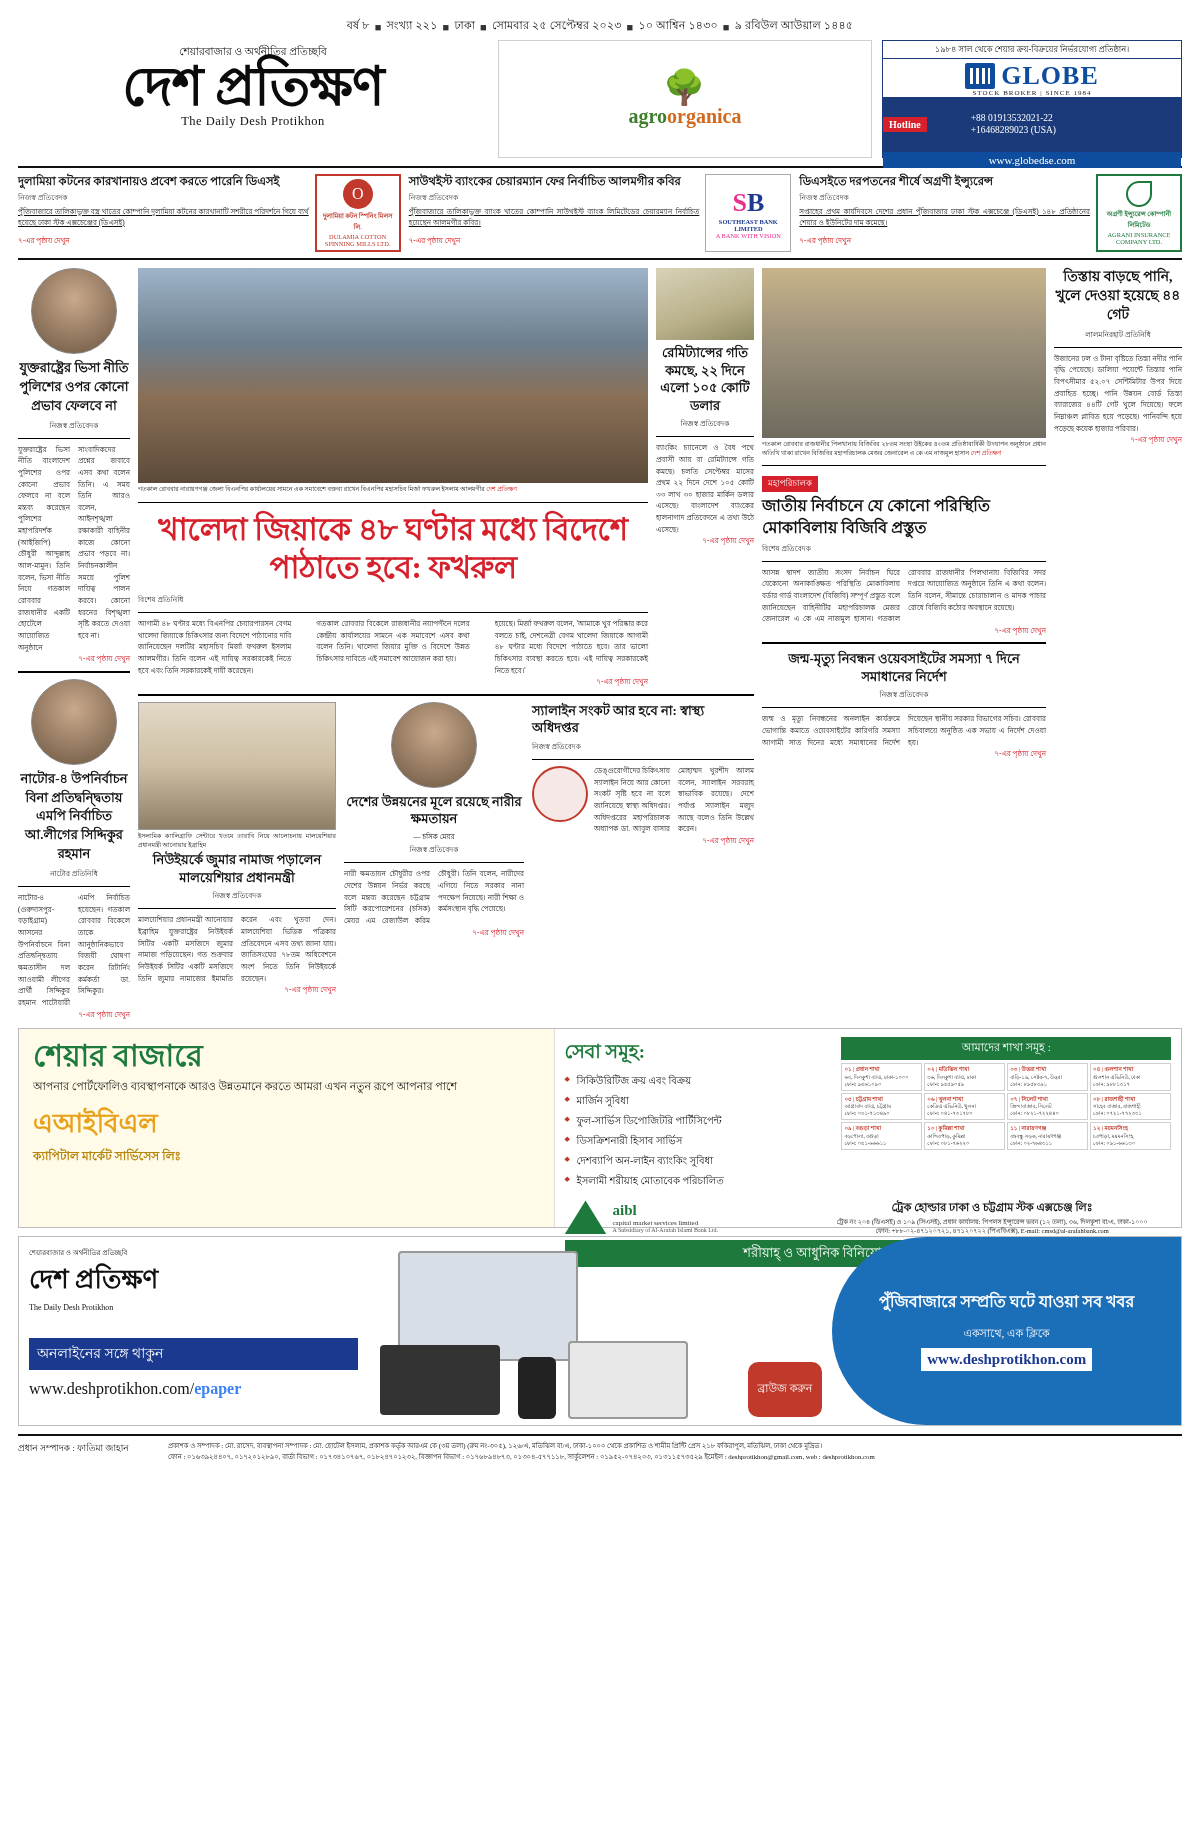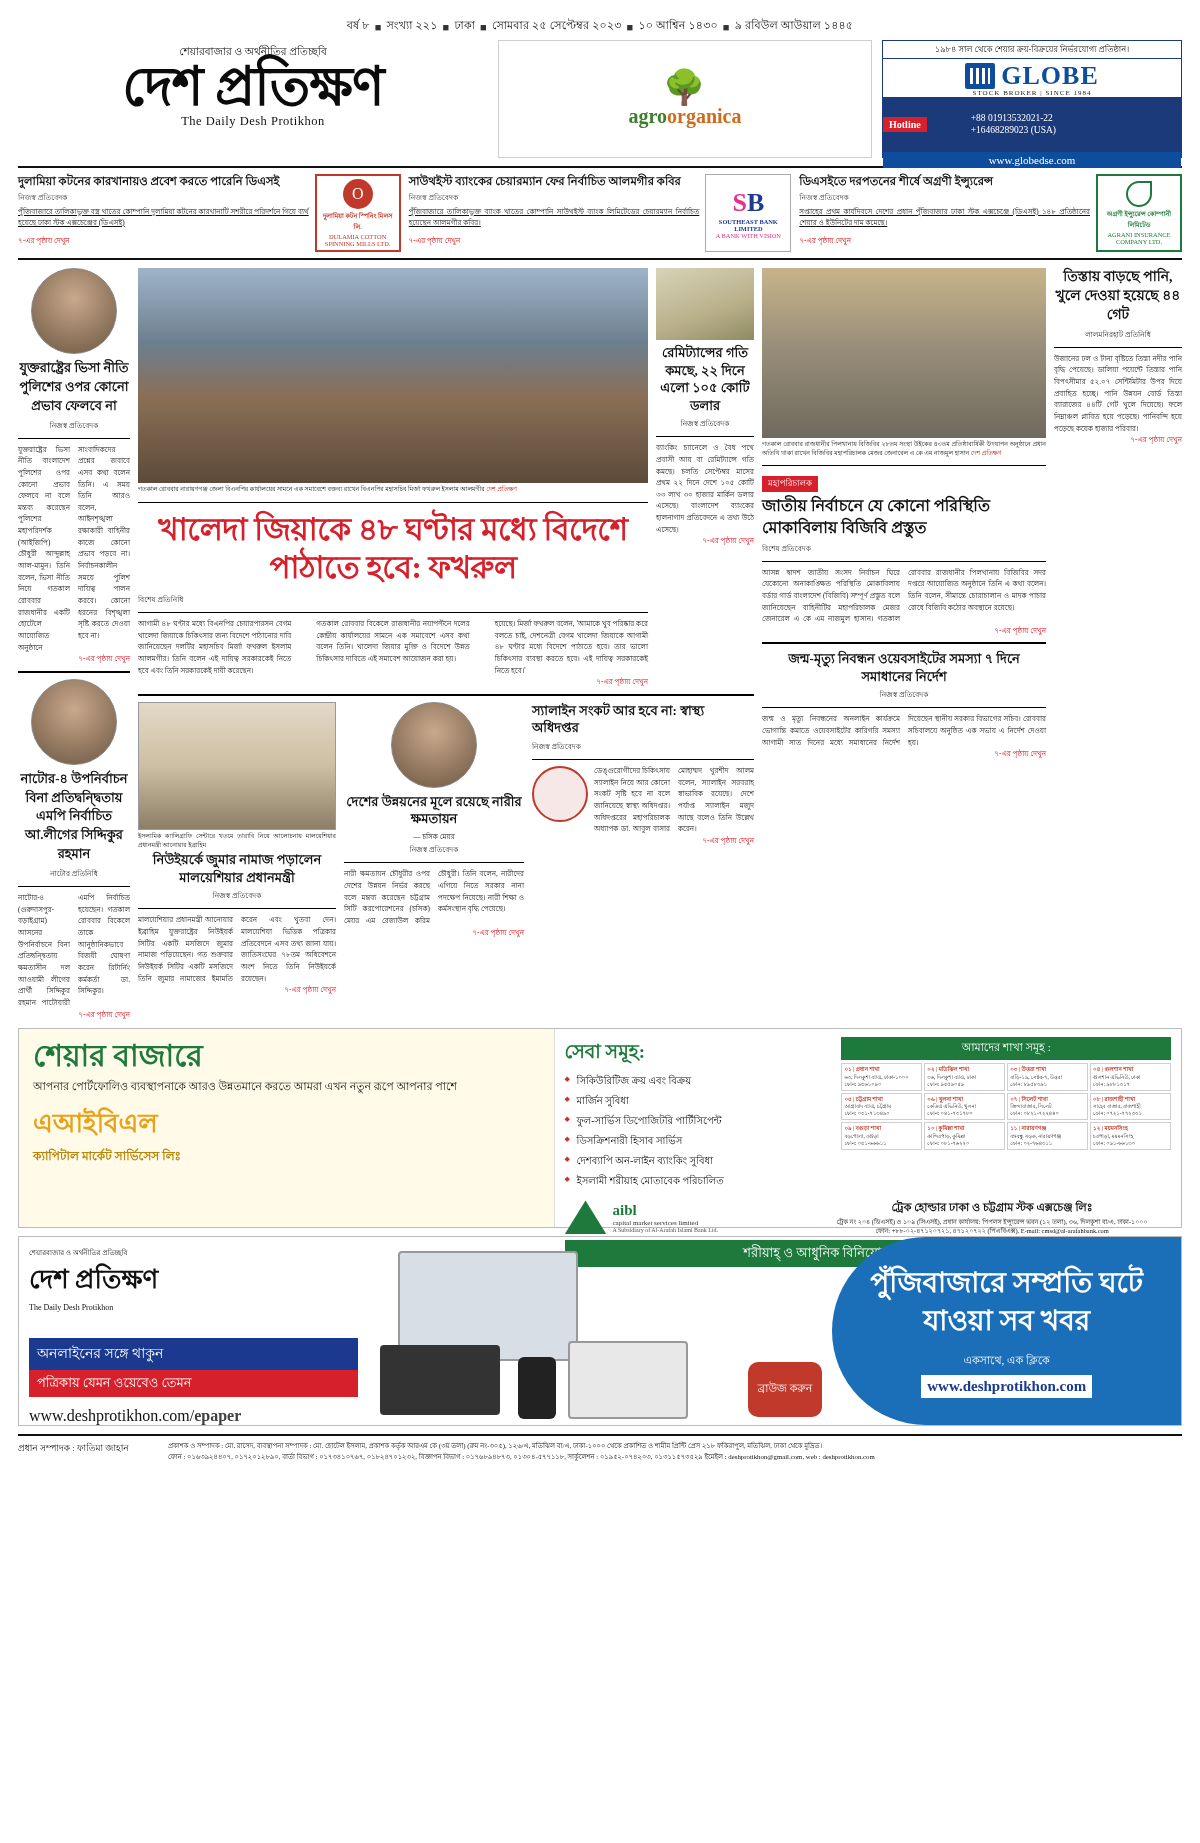--- a/index.html
+++ b/index.html
@@ -119,26 +119,26 @@
   .shariah { background:#1e7a3c; color:#fff; text-align:center; font-size:13px; padding:3px 0; margin-top:4px; }
 
   .ad-epaper { margin-top:8px; border:1px solid #bbb; height:190px; display:flex; position:relative; overflow:hidden; }
   .ep-l { width:30%; padding:10px; }
   .ep-mast { font-size:26px; font-weight:bold; }
   .ep-tag { font-size:7px; }
   .ep-en { font-size:8px; }
   .ep-blue { background:#1b3a8f; color:#fff; font-size:14px; padding:4px 8px; margin-top:26px; }
   .ep-red { background:#d6202b; color:#fff; font-size:13px; padding:3px 8px; }
   .ep-url { font-size:16px; margin-top:10px; }
-  .ep-url .e { color:#404040; font-weight:bold; }
+  .ep-url .e { color:#3b82f6; font-weight:bold; }
   .ep-c { width:40%; position:relative; }
   .ep-r { width:30%; background:#1b6fb8; color:#fff; padding:14px 10px; text-align:center;
           display:flex; flex-direction:column; justify-content:center;
           border-radius:140px 0 0 140px; }
-  .ep-r h3 { font-size:28px; margin:0 0 3px; line-height:1.35; }
+  .ep-r h3 { font-size:16px; margin:0 0 3px; line-height:1.35; }
   .ep-click { font-size:11px; margin-top:10px; }
   .ep-site { background:#fff; color:#1b3a8f; font-size:15px; font-weight:bold; padding:3px 6px;
              display:inline-block; margin-top:4px; }
 
   .footer { margin-top:8px; border-top:2px solid #111; padding-top:5px; display:flex; gap:10px; }
   .f-left { width:140px; font-size:9px; }
   .f-right { flex:1; font-size:6.8px; line-height:1.6; text-align:justify; }
 
   
   .ph-crowd { background:linear-gradient(180deg,#9fb4c9 0%,#6d7f8e 35%,#8a6f56 60%,#5c4b3a 100%); }
@@ -442,21 +442,20 @@
       <div class="shariah">শরীয়াহ্ ও আধুনিক বিনিয়োগের এক অনন্য সমন্বয়</div>
     </div>
   </div>
 
   <div class="ad-epaper">
     <div class="ep-l">
       <div class="ep-tag">শেয়ারবাজার ও অর্থনীতির প্রতিচ্ছবি</div>
       <div class="ep-mast">দেশ প্রতিক্ষণ</div>
       <div class="ep-en">The Daily Desh Protikhon</div>
       <div class="ep-blue">অনলাইনের সঙ্গে থাকুন</div>
-      <div class="ep-red">পত্রিকায় যেমন ওয়েবেও তেমন</div>
       <div class="ep-url">
         <span>www.deshprotikhon.com/</span><span class="e">epaper</span>
       </div>
     </div>
     <div class="ep-c">
       <div style="position:absolute;left:30px;top:14px;width:180px;height:110px;background:#d8dee6;border:2px solid #999;border-radius:4px"></div>
       <div style="position:absolute;left:12px;top:108px;width:120px;height:70px;background:#333;border-radius:4px"></div>
       <div style="position:absolute;left:150px;top:120px;width:38px;height:62px;background:#222;border-radius:6px"></div>
       <div style="position:absolute;left:200px;top:104px;width:120px;height:78px;background:#e8e8e8;border:2px solid #999;border-radius:4px"></div>
       <div style="position:absolute;right:10px;bottom:8px;background:#c0392b;color:#fff;font-size:11px;padding:18px 10px;border-radius:10px">ব্রাউজ করুন</div>

